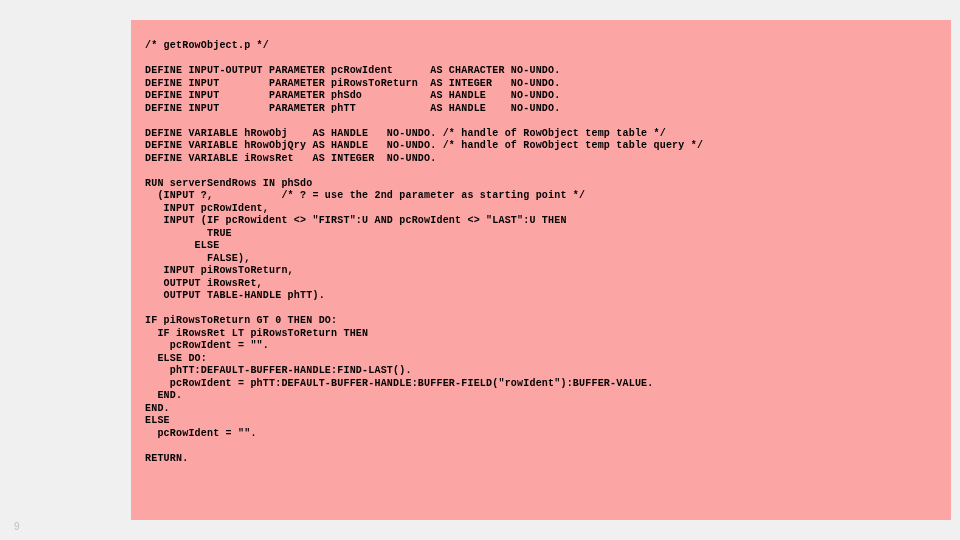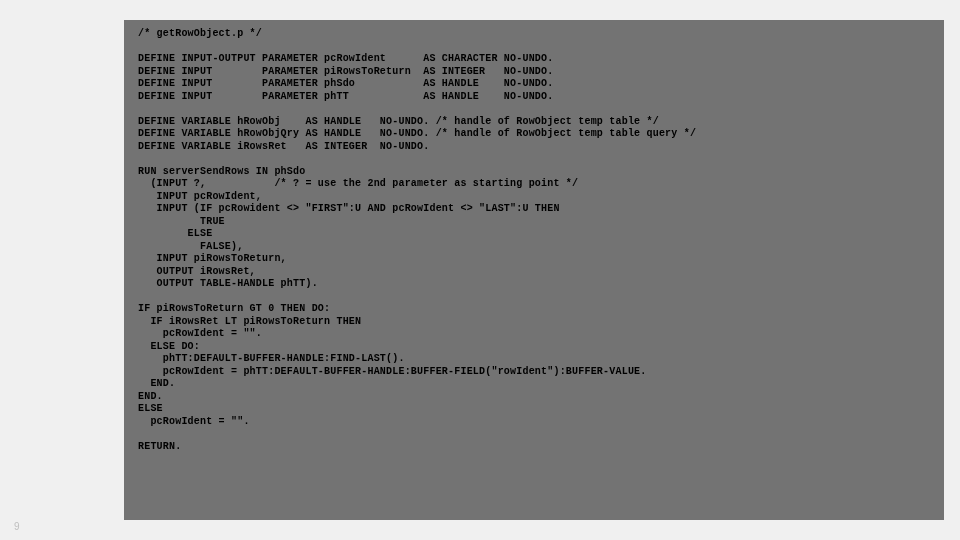--- a/index.html
+++ b/index.html
@@ -17,26 +17,26 @@
     position: absolute;
     left: 14px;
     bottom: 8px;
     color: #bfbfbf;
     font-family: Arial, sans-serif;
     font-size: 10px;
     font-weight: normal;
   }
   .code-card {
     position: absolute;
-    left: 124px;
+    left: 131px;
     top: 20px;
     width: 820px;
     height: 500px;
-    background: #737373;
-    padding: 8px 14px;
+    background: #fca5a5;
+    padding: 20px 14px;
     box-sizing: border-box;
   }
   .code {
     white-space: pre;
     line-height: 1.25;
     letter-spacing: 0.2px;
   }
 </style>
 </head>
 <body>

